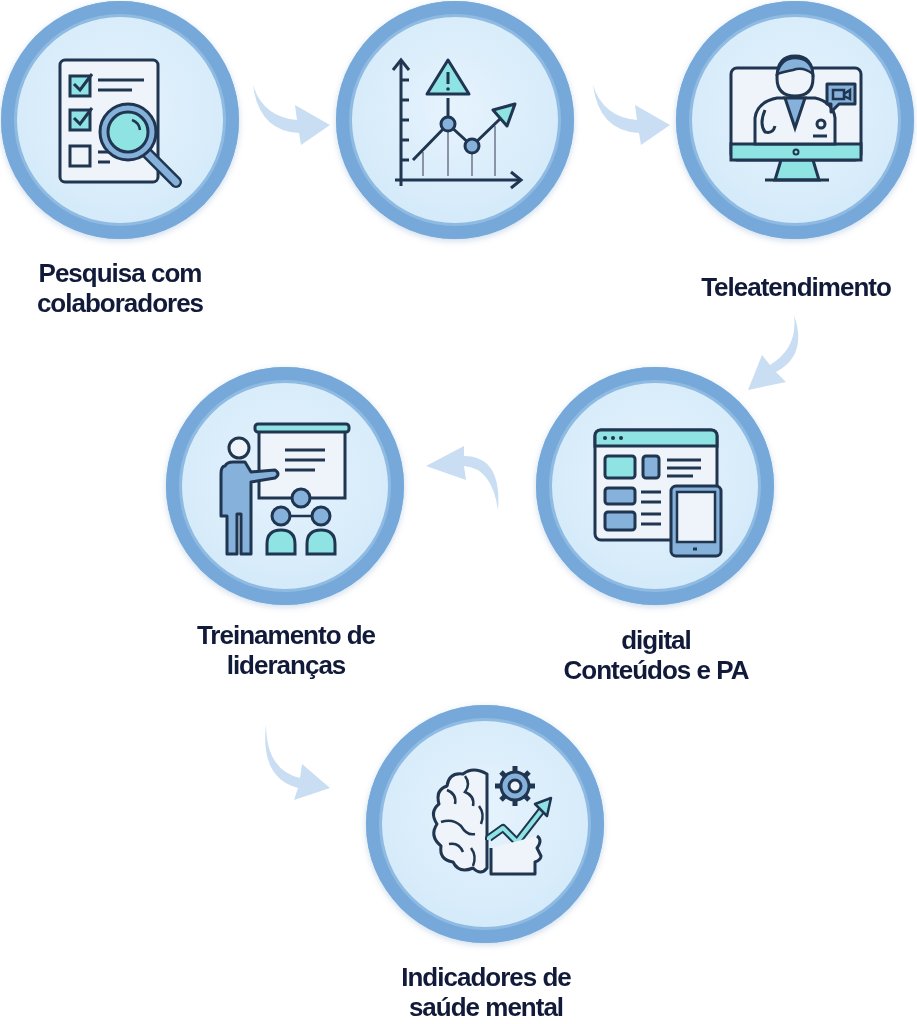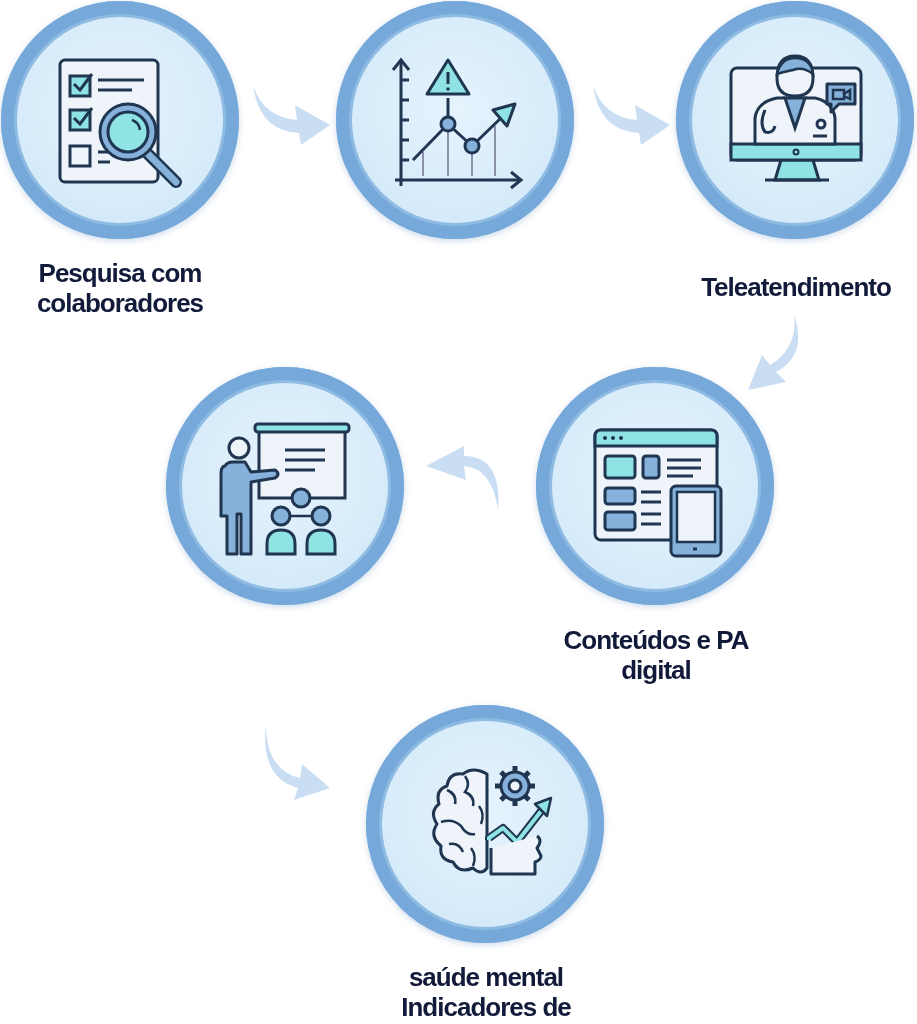--- a/index.html
+++ b/index.html
@@ -142,22 +142,22 @@
           <line x1="66" y1="118" x2="86" y2="118"></line>
       </g>
       <rect x="30" y="82" width="30" height="16" rx="3" fill="#86b1da" stroke="#1f3550" stroke-width="3"></rect>
       <rect x="30" y="106" width="30" height="18" rx="3" fill="#86b1da" stroke="#1f3550" stroke-width="3"></rect>
       <rect x="96" y="80" width="50" height="70" rx="5" fill="#86b1da" stroke="#1f3550" stroke-width="3"></rect>
       <rect x="102" y="86" width="38" height="50" fill="#eef4fa" stroke="#1f3550" stroke-width="2.5"></rect>
       <line x1="118" y1="143" x2="122" y2="143" stroke="#1f3550" stroke-width="3"></line>
     </svg>
   </div>
   <div class="label" style="left:-10px;top:258px">
+    <div>digital</div>
     <div>Conteúdos e PA</div>
-    <div>digital</div>
   </div>
 </div>
 
 <div class="step" style="left:166px;top:367px">
   <div class="circle" style="left:0;top:0">
     <svg viewBox="0 0 160 160">
       <rect x="54" y="24" width="86" height="68" fill="#eef4fa" stroke="#1f3550" stroke-width="3"></rect>
       <rect x="50" y="18" width="94" height="8" rx="3" fill="#8fe3e3" stroke="#1f3550" stroke-width="3"></rect>
       <g stroke="#1f3550" stroke-width="3">
         <line x1="80" y1="44" x2="120" y2="44"></line>
@@ -168,20 +168,22 @@
       <path d="M20 60 Q22 56 28 56 L40 56 L46 66 L70 64 Q76 68 70 72 L46 76 L46 148 L36 148 L36 108 L32 108 L32 148 L22 148 L22 110 L16 110 L16 68 Q16 60 20 60 Z" fill="#86b1da" stroke="#1f3550" stroke-width="3" stroke-linejoin="round"></path>
       <circle cx="96" cy="92" r="9" fill="#86b1da" stroke="#1f3550" stroke-width="3"></circle>
       <circle cx="76" cy="110" r="9" fill="#86b1da" stroke="#1f3550" stroke-width="3"></circle>
       <circle cx="116" cy="110" r="9" fill="#86b1da" stroke="#1f3550" stroke-width="3"></circle>
       <line x1="85" y1="110" x2="107" y2="110" stroke="#1f3550" stroke-width="2.5"></line>
       <path d="M62 148 L62 138 Q62 124 76 124 Q90 124 90 138 L90 148 Z" fill="#8fe3e3" stroke="#1f3550" stroke-width="3"></path>
       <path d="M102 148 L102 138 Q102 124 116 124 Q130 124 130 138 L130 148 Z" fill="#8fe3e3" stroke="#1f3550" stroke-width="3"></path>
     </svg>
   </div>
   <div class="label" style="left:-10px;top:253px">
+    <div>Treinamento de</div>
+    <div>lideranças</div>
   </div>
 </div>
 
 <div class="step" style="left:366px;top:705px">
   <div class="circle" style="left:0;top:0">
     <svg viewBox="0 0 160 160">
       <path d="M82 30 Q68 22 58 30 Q44 28 42 42 Q30 46 34 60 Q24 68 32 80 Q24 92 36 102 Q34 116 48 118 Q54 130 68 124 Q76 132 82 124 Z" fill="#eef4fa" stroke="#1f3550" stroke-width="3" stroke-linejoin="round"></path>
       <g fill="none" stroke="#1f3550" stroke-width="2.5">
         <path d="M60 32 Q66 40 60 48 Q70 52 68 62"></path>
         <path d="M42 46 Q52 50 50 60"></path>
@@ -204,16 +206,16 @@
           <line x1="-14" y1="-14" x2="-10" y2="-10"></line>
             <line x1="10" y1="10" x2="14" y2="14"></line>
           <line x1="14" y1="-14" x2="10" y2="-10"></line>
             <line x1="-10" y1="10" x2="-14" y2="14"></line>
         </g>
         <circle r="6" fill="#eef4fa" stroke="#1f3550" stroke-width="3"></circle>
       </g>
     </svg>
   </div>
   <div class="label" style="left:-10px;top:257px">
+    <div>Indicadores de</div>
     <div>saúde mental</div>
-    <div>Indicadores de</div>
   </div>
 </div>
 
 </body></html>

